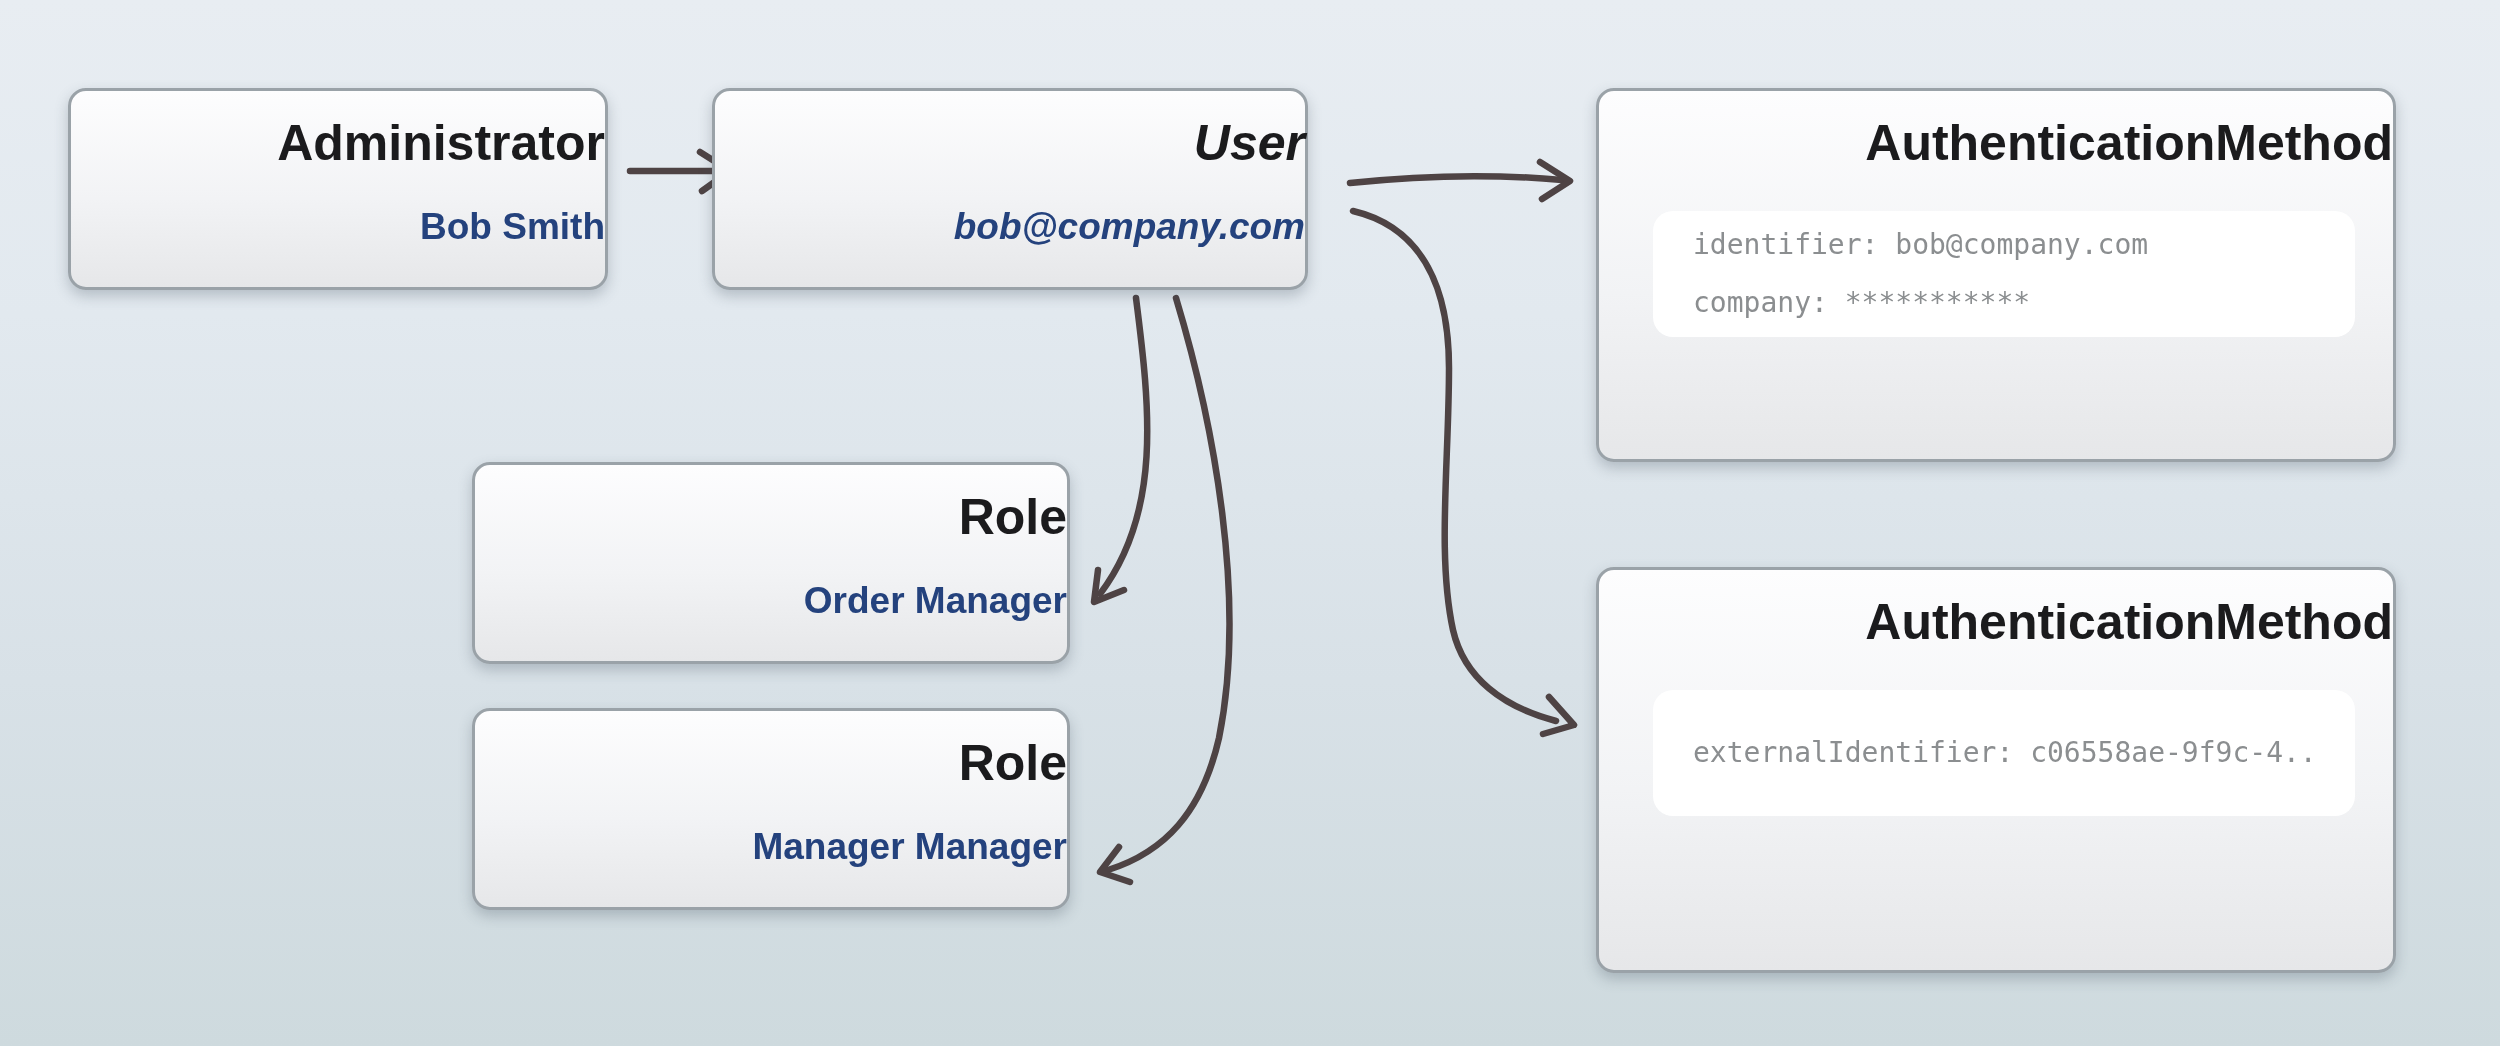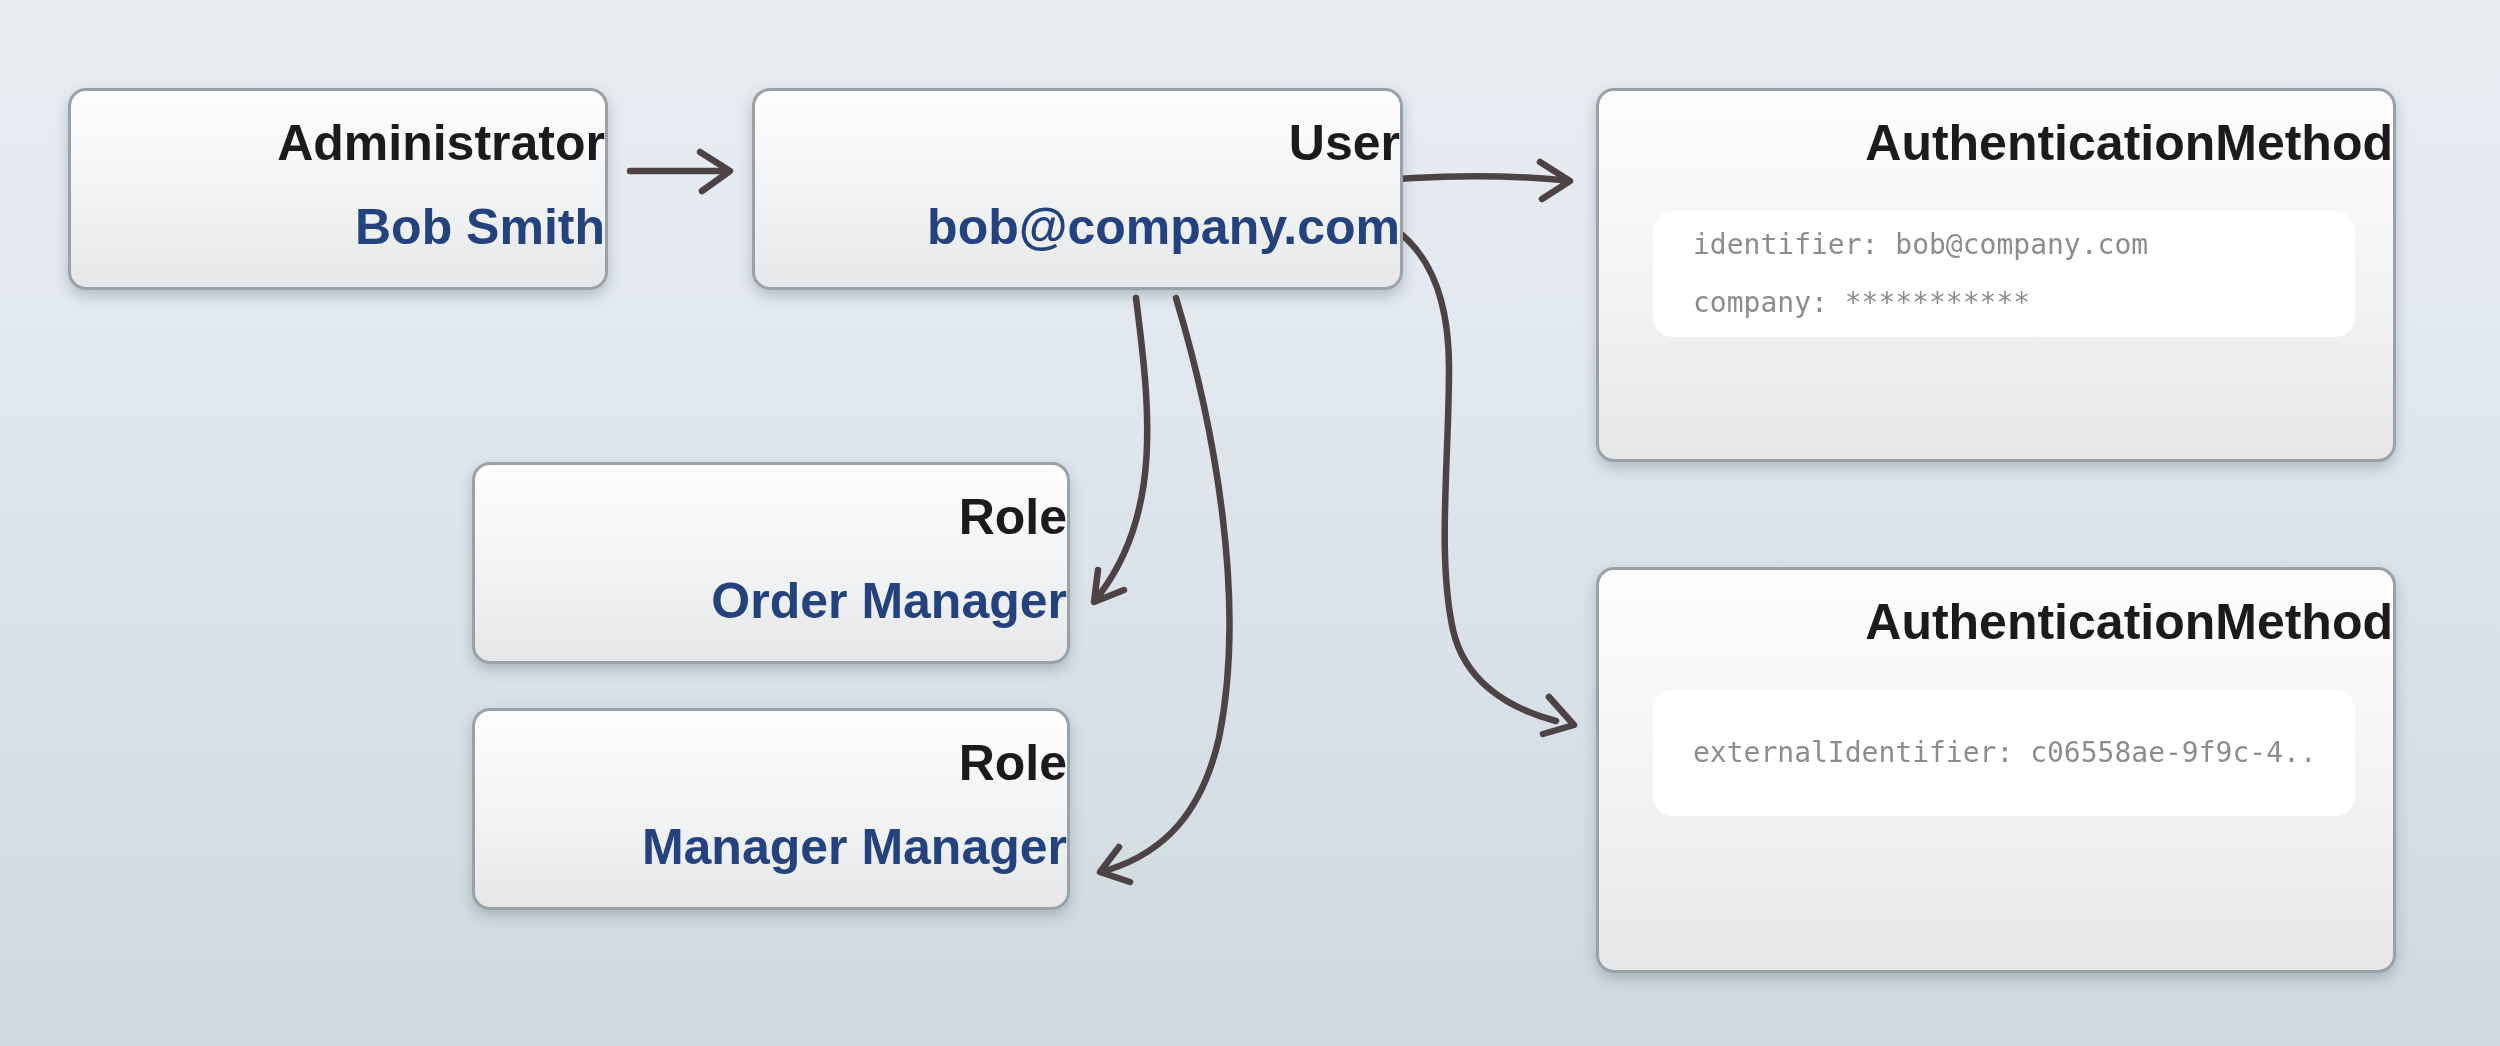--- a/index.html
+++ b/index.html
@@ -17,36 +17,36 @@
     box-sizing: border-box;
     border: 3.5px solid #9aa2a8;
     border-radius: 18px;
     background: linear-gradient(180deg, #fdfdfe 0%, #f2f3f5 55%, #e6e7e9 100%);
     box-shadow: 0 6px 14px rgba(60, 75, 88, 0.28);
     display: flex;
     flex-direction: column;
     align-items: flex-end;
   }
   #node-administrator { left: 68px;  top: 88px;  width: 540px; height: 202px; }
-  #node-user          { left: 752px; top: 88px;  width: 651px; height: 202px; }
+  #node-user          { left: 712px; top: 88px;  width: 596px; height: 202px; font-style: italic; }
   #node-native-auth   { left: 1596px;top: 88px;  width: 800px; height: 374px; }
   #node-role-order    { left: 472px; top: 462px; width: 598px; height: 202px; }
   #node-role-customer { left: 472px; top: 708px; width: 598px; height: 202px; }
   #node-external-auth { left: 1596px;top: 567px; width: 800px; height: 406px; }
 
   .node-type {
     margin-top: 22px;
     font-size: 50px; font-weight: bold;
     line-height: 60px;
     color: #1b1b1d;
     white-space: nowrap;
   }
   .node-label {
     margin-top: 24px;
-    font-size: 50px; font-weight: bold;
+    font-size: 37px; font-weight: bold;
     line-height: 60px;
     color: #24427d;
     white-space: nowrap;
   }
   .attr-panel {
     margin-top: 38px;
     box-sizing: border-box;
     width: calc(100% - 92px);
     height: 126px;
     background: #ffffff;

